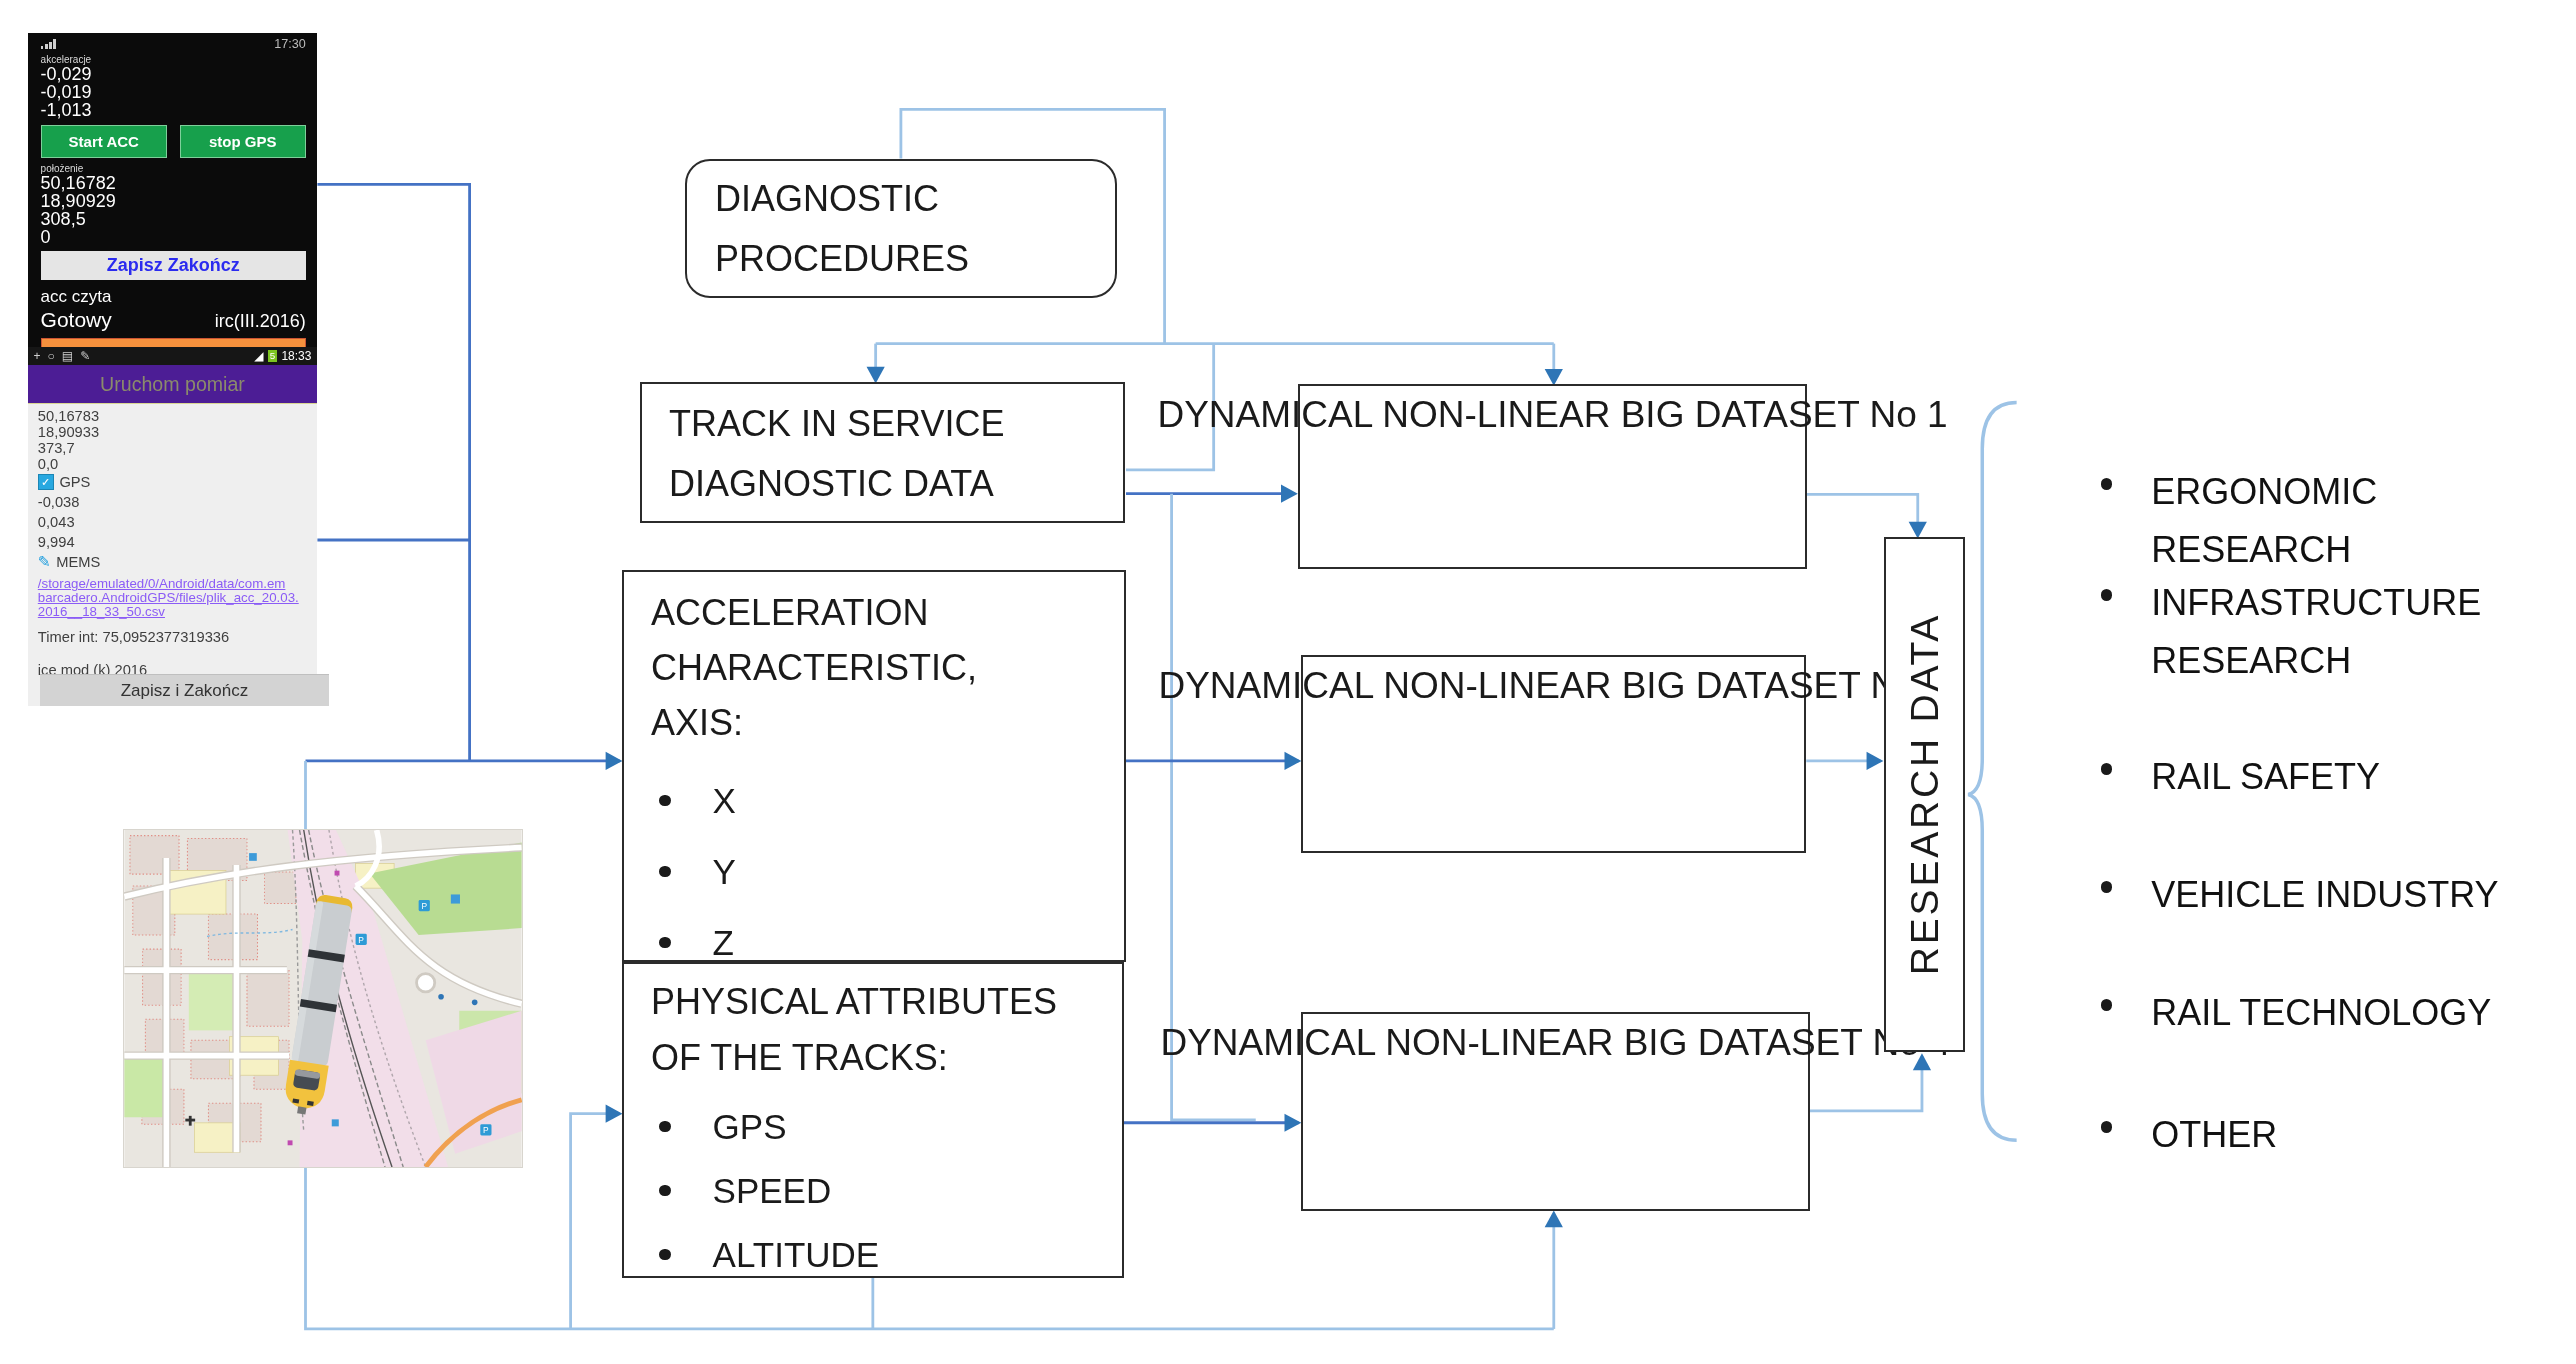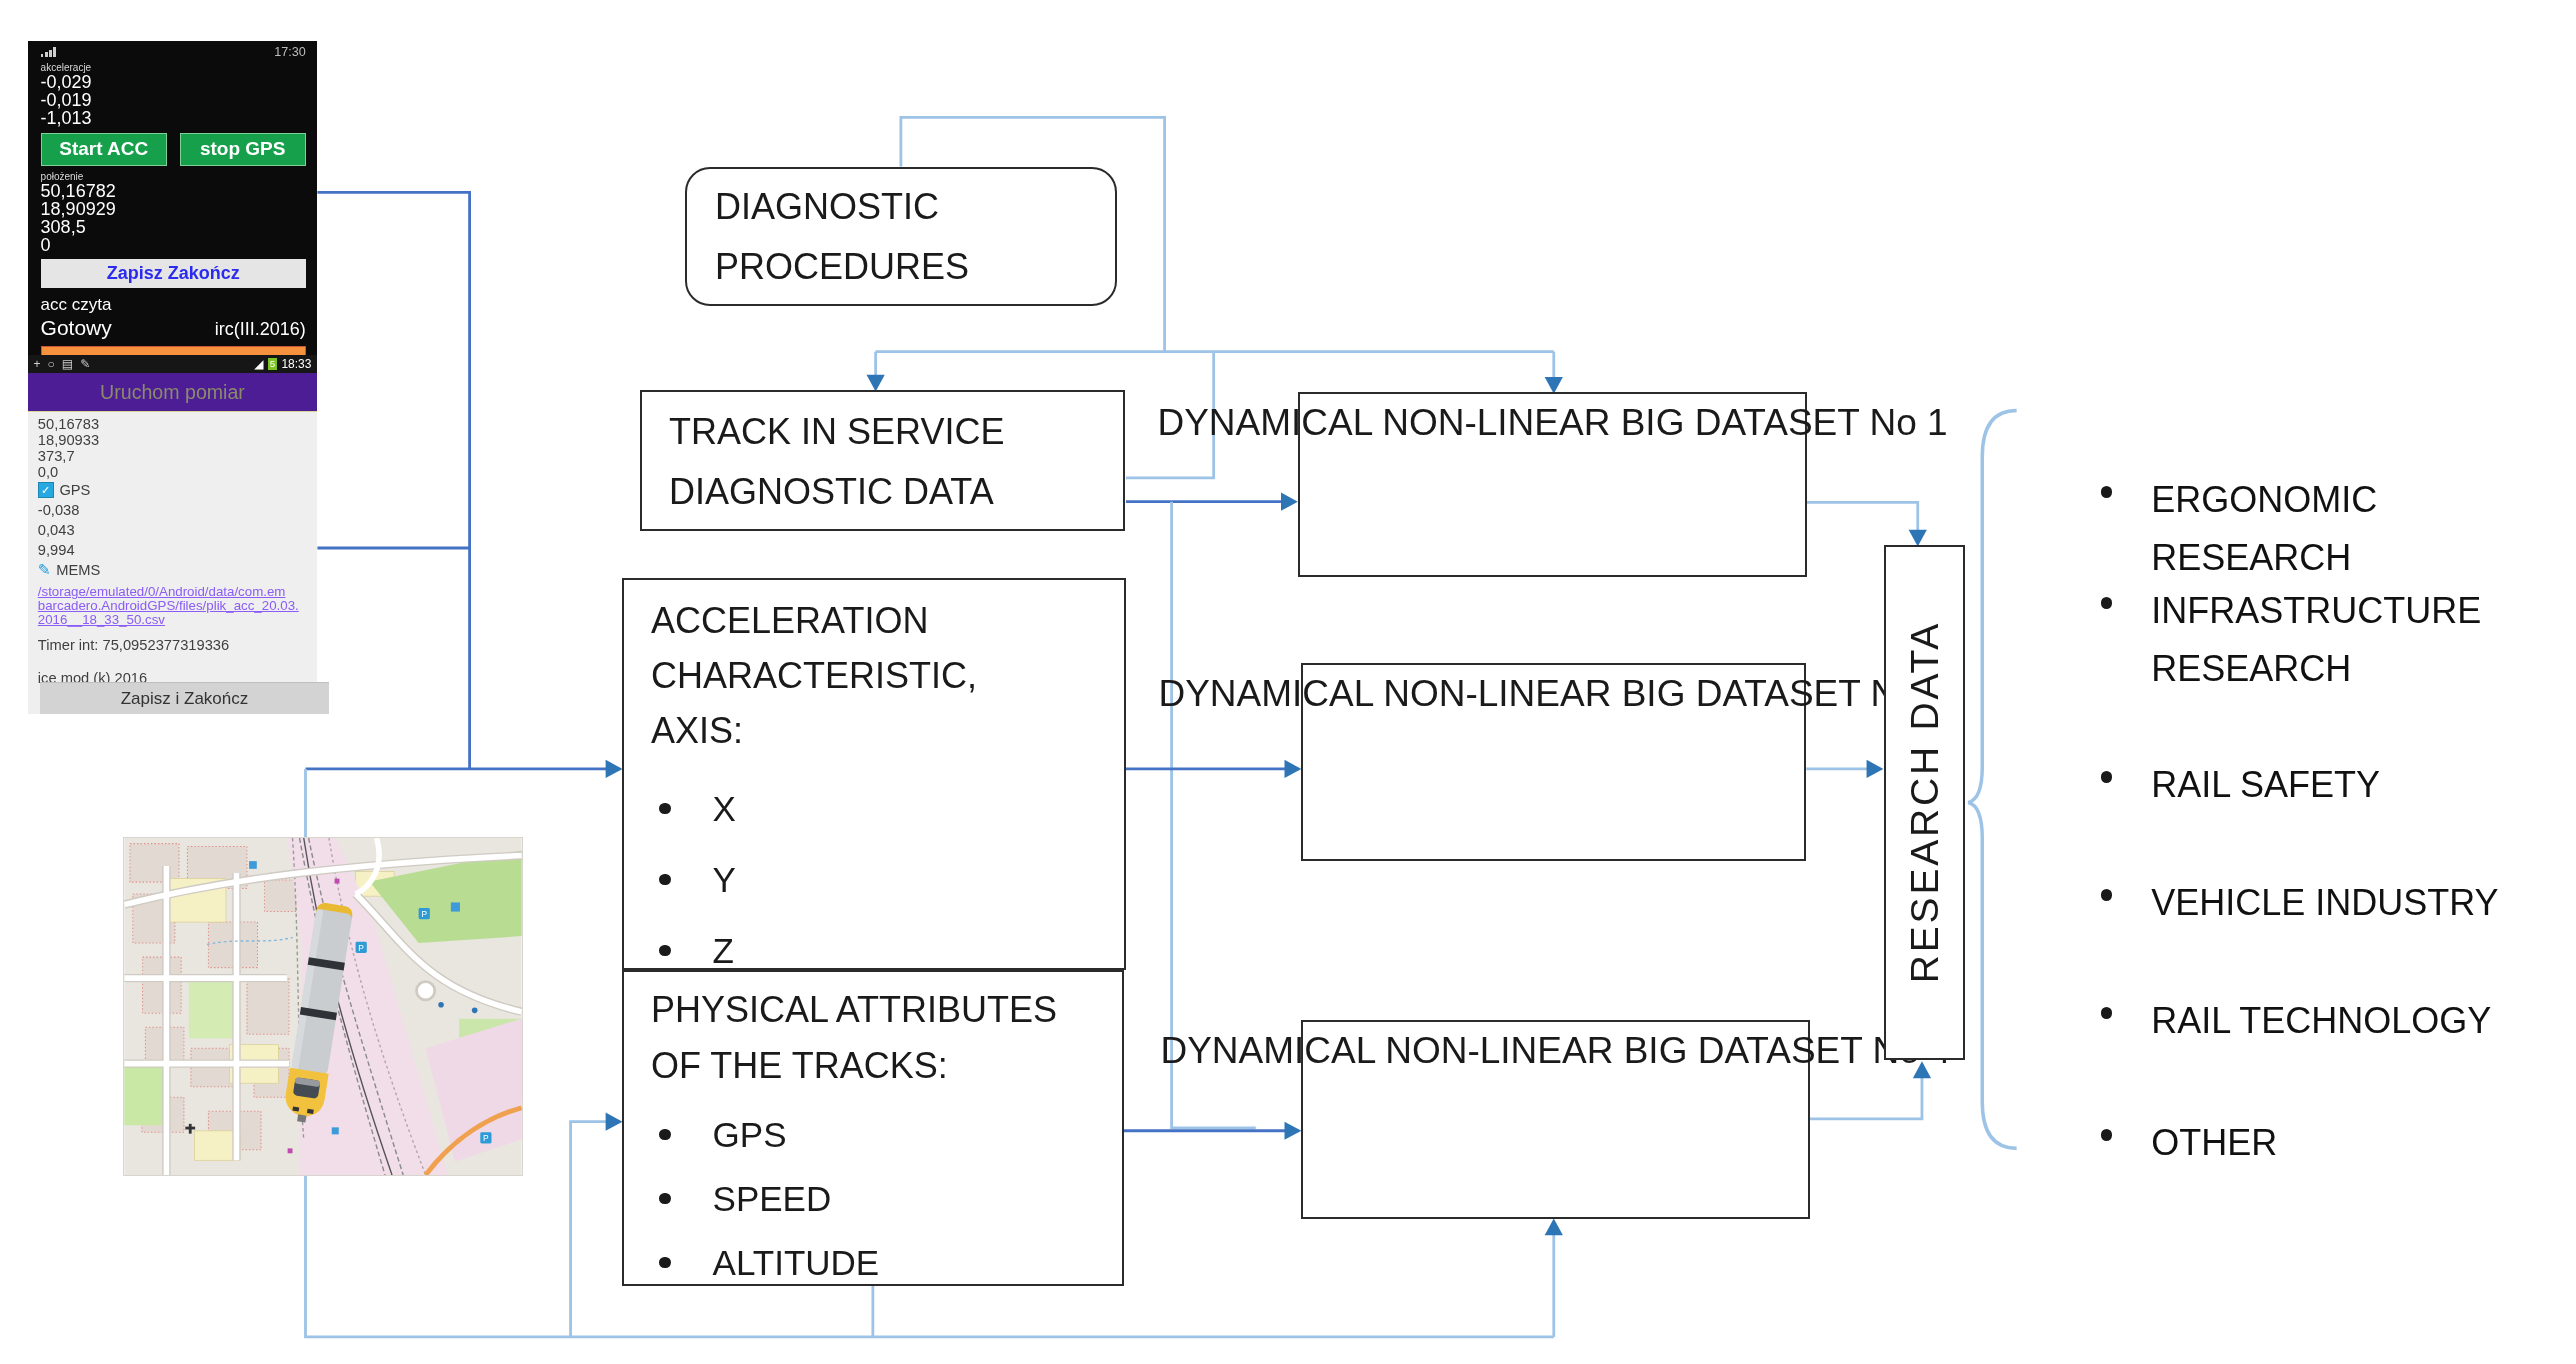--- a/index.html
+++ b/index.html
@@ -1,17 +1,17 @@
 <!DOCTYPE html>
 <html style="font-size:11.2px"><head>
 <meta charset="utf-8">
 <style>
   html,body{margin:0;padding:0;}
   body{width:2576px;height:1364px;background:#ffffff;font-family:"Liberation Sans",sans-serif;overflow:hidden;}
-  .canvas{position:relative;width:2576px;height:1308px;background:#fff;margin-top:8px;}
+  .canvas{position:relative;width:2576px;height:1308px;background:#fff;}
   svg.connectors{position:absolute;left:0;top:0;z-index:1;}
   .lnL{stroke:#9DC3E6;stroke-width:4;fill:none;}
   .lnM{stroke:#4472C4;stroke-width:4;fill:none;}
   .brace{stroke:#9DC3E6;stroke-width:5;fill:none;}
   .ah{fill:#2E75B6;stroke:none;}
 
   
   .fbox{position:absolute;background:#fff;border:2.8px solid #2b2b2b;color:#1a1a1a;z-index:3;box-sizing:border-box;}
   .fbox .tline{font-size:36px;line-height:60px;white-space:nowrap;}
   .dp{left:685px;top:159px;width:432px;height:139px;padding:8.4px 0 0 28px;border-radius:25px;}
@@ -42,21 +42,21 @@
   .p1{left:28px;top:33px;width:289px;height:314px;background:#0b0b0b;padding:2.8px 11.2px 0 12.6px;color:#fff;}
   .p1 .sb{display:flex;justify-content:space-between;align-items:center;height:17px;color:#bdbdbd;font-size:12.6px;}
   .sigbars{display:inline-flex;align-items:flex-end;gap:1.4px;}
   .sigbars i{display:inline-block;width:2.8px;background:#cfcfcf;}
   .sigbars i:nth-child(1){height:3.5px;} .sigbars i:nth-child(2){height:5.6px;}
   .sigbars i:nth-child(3){height:7.7px;} .sigbars i:nth-child(4){height:9.8px;}
   .p1lab{color:#d9d9d9;font-size:10px;margin-top:1.4px;}
   .p1val{font-size:18px;line-height:18px;color:#fff;}
   .gbrow{display:flex;gap:12.6px;margin-top:5.6px;}
   .gbtn{flex:1;height:31px;background:#17A04C;border:1.4px solid #7ED09A;color:#fff;font-weight:bold;
-        font-size:19px;display:flex;align-items:center;justify-content:center;}
+        font-size:15px;display:flex;align-items:center;justify-content:center;}
   .rbtn{margin-top:4.2px;height:29.5px;background:#e5e5e5;color:#2B2BEF;font-weight:bold;font-size:18px;
         display:flex;align-items:center;justify-content:center;}
   .p1acc{font-size:17px;margin-top:7px;}
   .gotrow{display:flex;justify-content:space-between;align-items:baseline;margin-top:1.4px;}
   .gotrow .g1{font-size:21px;} .gotrow .g2{font-size:18px;}
   .obtn{margin-top:5.6px;height:27px;background:#F6913D;border:1.4px solid #CC5533;color:#fff;font-weight:bold;
         font-size:15.4px;display:flex;align-items:center;justify-content:center;}
 
   
   .p2{left:28px;top:347px;width:289px;height:359px;background:#EFEFEF;color:#3f3f3f;}

